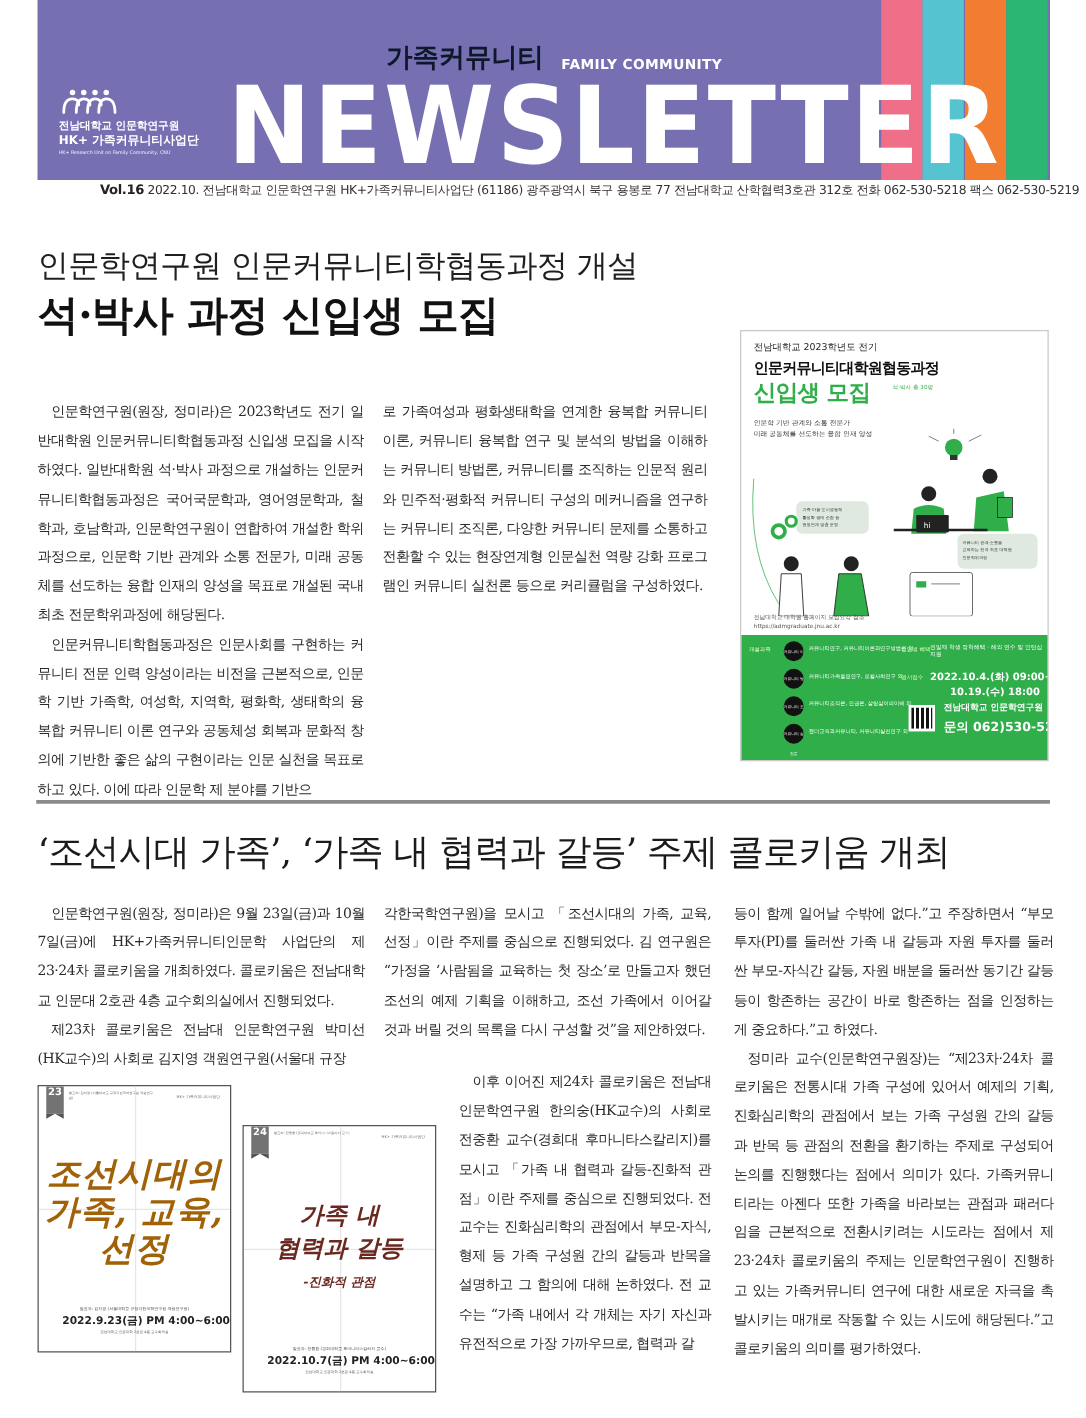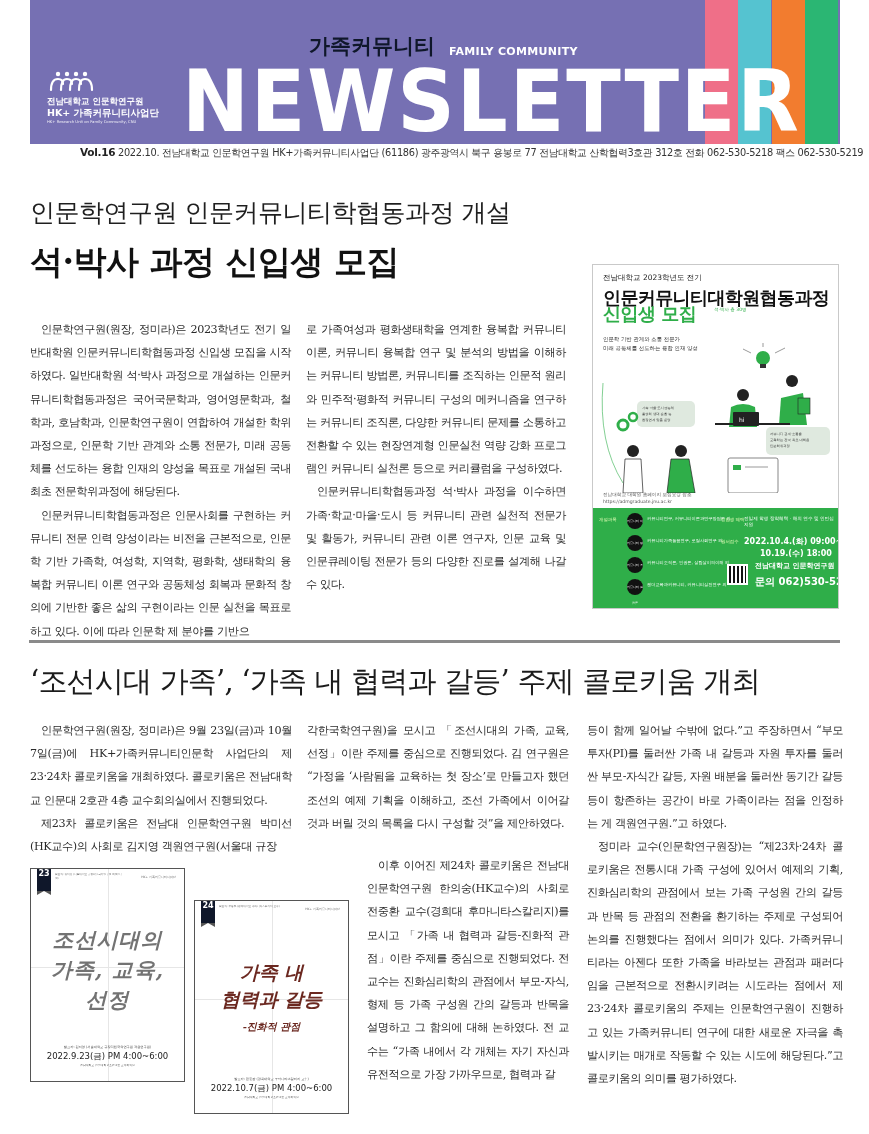--- a/index.html
+++ b/index.html
@@ -14,31 +14,31 @@
   .logo-l3 { font-size: 3.8px; line-height: 6px; white-space: nowrap; opacity: .9; }
   .kr-title { position: absolute; left: 309px; top: 32px; color: #0f172a; font-family: "DejaVu Sans", sans-serif; font-size: 21px; font-weight: bold; letter-spacing: 0px; }
   .fam-com { position: absolute; left: 449px; top: 45px; color: #fff; font-family: "DejaVu Sans", sans-serif; font-size: 11px; font-weight: bold; letter-spacing: .3px; }
   .newsletter { position: absolute; left: 182px; top: 56px; color: #fff; font-family: "DejaVu Sans", sans-serif; font-size: 86px; font-weight: bold; letter-spacing: 2px; line-height: 90px; transform: scaleX(0.93); transform-origin: left top; }
 
   .infoline { position: absolute; left: 80px; top: 146px; font-family: "DejaVu Sans", sans-serif; font-size: 9.8px; color: #333; white-space: nowrap; letter-spacing: -0.3px; }
   .infoline .vol { font-weight: bold; font-size: 10.5px; color: #222; }
 
   
   .a1-sub { position: absolute; left: 30px; top: 196px; font-size: 25px; color: #1f1f1f; letter-spacing: -0.5px; font-family: "DejaVu Serif", serif; }
-  .a1-title { position: absolute; left: 30px; top: 240px; font-size: 33px; font-weight: bold; color: #111; letter-spacing: -0.5px; font-family: "DejaVu Serif", serif; }
+  .a1-title { position: absolute; left: 30px; top: 230px; font-size: 33px; font-weight: bold; color: #111; letter-spacing: -0.5px; font-family: "DejaVu Serif", serif; }
 
   .col { position: absolute; font-size: 11.2px; line-height: 23.2px; color: #2a2a2a; text-align: justify; letter-spacing: -0.4px; }
   .col p { text-indent: 11px; }
   .a1-c1 { left: 30px; top: 318px; width: 261px; }
   .a1-c2 { left: 306px; top: 318px; width: 260px; }
 
   
   .poster1 { position: absolute; left: 592px; top: 264px; width: 247px; height: 345px; border: 1px solid #c9c9c9; background: #fff; overflow: hidden; font-family: "DejaVu Sans", sans-serif; }
   .p1-top1 { position: absolute; left: 10px; top: 8px; font-size: 7.5px; color: #222; }
-  .p1-top2 { position: absolute; left: 10px; top: 21px; font-size: 18px; font-weight: bold; color: #111; letter-spacing: -0.6px; white-space: nowrap; }
+  .p1-top2 { position: absolute; left: 10px; top: 21px; font-size: 12px; font-weight: bold; color: #111; letter-spacing: -0.6px; white-space: nowrap; }
   .p1-top3 { position: absolute; left: 10px; top: 37px; font-size: 18px; font-weight: bold; color: #2fae49; letter-spacing: -0.5px; }
   .p1-top3s { position: absolute; left: 121px; top: 42px; font-size: 4.5px; color: #2fae49; }
   .p1-desc { position: absolute; left: 10px; top: 70px; font-size: 5.4px; line-height: 9px; color: #333; }
   .p1-illu { position: absolute; left: 0; top: 78px; width: 247px; height: 150px; }
   .p1-url { position: absolute; left: 10px; top: 226px; font-size: 4.6px; line-height: 7px; color: #555; }
   .p1-green { position: absolute; left: 0; top: 243px; width: 247px; height: 102px; background: #2fae49; }
   .p1-g-lbl { position: absolute; font-size: 4.4px; color: #e7ffb8; }
   .p1-g-txt { position: absolute; font-size: 4.2px; color: #fff; line-height: 6px; white-space: nowrap; }
   .p1-dot { position: absolute; width: 16px; height: 16px; border-radius: 50%; background: #111; color: #fff; font-size: 3px; text-align: center; line-height: 16px; }
   .p1-date { position: absolute; left: 151px; font-size: 8px; color: #fff; font-weight: bold; white-space: nowrap; }
@@ -53,33 +53,33 @@
   
   .a2-title { position: absolute; left: 30px; top: 662px; font-size: 29px; color: #1b1b1b; letter-spacing: -0.8px; font-family: "DejaVu Serif", serif; white-space: nowrap; }
   .a2-c1 { left: 30px; top: 719px; width: 262px; }
   .a2-c2 { left: 307px; top: 719px; width: 262px; }
   .a2-c2b { left: 367px; top: 854px; width: 202px; }
   .a2-c3 { left: 587px; top: 719px; width: 256px; }
 
   .poster { position: absolute; top: 868px; width: 155px; height: 214px; border: 1px solid #555; background: #fff; overflow: hidden; font-family: "DejaVu Sans", sans-serif; }
   .poster.p2 { left: 30px; }
   .poster.p3 { left: 194px; margin-top: 32px; }
-  .pp-ribbon { position: absolute; left: 6px; top: 0; width: 14px; height: 22px; background: #0f172a; color: #fff; font-size: 8px; font-weight: bold; text-align: center; padding-top: 0; }
+  .pp-ribbon { position: absolute; left: 6px; top: 0; width: 14px; height: 22px; background: #737373; color: #fff; font-size: 8px; font-weight: bold; text-align: center; padding-top: 0; }
   .pp-ribbon::before { content: ""; position: absolute; left: 0; top: 4px; width: 14px; font-size: 2px; }
   .pp-ribbon::after { content: ""; position: absolute; left: 0; bottom: -4px; border-left: 7px solid #555; border-right: 7px solid #555; border-bottom: 4px solid transparent; }
   .pp-small { position: absolute; left: 24px; top: 4px; width: 70px; font-size: 2.6px; line-height: 4px; color: #666; }
   .pp-logo { position: absolute; right: 8px; top: 6px; font-size: 3px; color: #666; }
   .pp-cross-v { position: absolute; left: 77px; top: 0; width: 1px; height: 100%; background: #e6e6e6; }
   .pp-cross-h { position: absolute; left: 0; top: 98px; width: 100%; height: 1px; background: #e6e6e6; }
   .pp-main { position: absolute; left: 0; width: 100%; text-align: center; font-family: "DejaVu Serif", serif; font-weight: bold; font-style: italic; }
-  .p2 .pp-main { color: #737373; top: 56px; font-size: 21px; line-height: 30px; letter-spacing: 1px; }
+  .p2 .pp-main { color: #a16207; top: 56px; font-size: 27px; line-height: 30px; letter-spacing: 1px; }
   .p3 .pp-main { color: #6b2820; top: 58px; font-size: 19px; line-height: 27px; }
   .p3 .pp-main .sub { font-size: 10px; }
   .pp-info1 { position: absolute; left: 0; width: 100%; top: 176px; text-align: center; font-size: 3.2px; color: #444; }
-  .pp-date { position: absolute; left: 0; width: 100%; top: 182px; text-align: center; font-size: 8.5px; color: #222; white-space: nowrap; }
+  .pp-date { position: absolute; left: 0; width: 100%; top: 182px; text-align: right; font-size: 8.5px; color: #222; white-space: nowrap; font-weight: bold; }
   .pp-info2 { position: absolute; left: 0; width: 100%; top: 194px; text-align: center; font-size: 2.8px; color: #555; line-height: 5px; }
 </style>
 </head>
 <body>
 
 <div class="banner"></div>
 <div class="stripe" style="left:705px;background:#ef6f88;"></div>
 <div class="stripe" style="left:738px;background:#55c3d0;"></div>
 <div class="stripe" style="left:772px;background:#f27c2f;"></div>
 <div class="stripe" style="left:805px;background:#2bb673;"></div>
@@ -115,21 +115,20 @@
 
 <div class="a1-sub">인문학연구원 인문커뮤니티학협동과정 개설</div>
 <div class="a1-title">석·박사 과정 신입생 모집</div>
 
 <div class="col a1-c1">
   <p>인문학연구원(원장, 정미라)은 2023학년도 전기 일반대학원 인문커뮤니티학협동과정 신입생 모집을 시작하였다. 일반대학원 석·박사 과정으로 개설하는 인문커뮤니티학협동과정은 국어국문학과, 영어영문학과, 철학과, 호남학과, 인문학연구원이 연합하여 개설한 학위과정으로, 인문학 기반 관계와 소통 전문가, 미래 공동체를 선도하는 융합 인재의 양성을 목표로 개설된 국내 최초 전문학위과정에 해당된다.</p>
   <p>인문커뮤니티학협동과정은 인문사회를 구현하는 커뮤니티 전문 인력 양성이라는 비전을 근본적으로, 인문학 기반 가족학, 여성학, 지역학, 평화학, 생태학의 융복합 커뮤니티 이론 연구와 공동체성 회복과 문화적 창의에 기반한 좋은 삶의 구현이라는 인문 실천을 목표로 하고 있다. 이에 따라 인문학 제 분야를 기반으</p>
 </div>
 <div class="col a1-c2">
   <p style="text-indent:0">로 가족여성과 평화생태학을 연계한 융복합 커뮤니티 이론, 커뮤니티 융복합 연구 및 분석의 방법을 이해하는 커뮤니티 방법론, 커뮤니티를 조직하는 인문적 원리와 민주적·평화적 커뮤니티 구성의 메커니즘을 연구하는 커뮤니티 조직론, 다양한 커뮤니티 문제를 소통하고 전환할 수 있는 현장연계형 인문실천 역량 강화 프로그램인 커뮤니티 실천론 등으로 커리큘럼을 구성하였다.</p>
-  <p>인문커뮤니티학협동과정 석·박사 과정을 이수하면 가족·학교·마을·도시 등 커뮤니티 관련 실천적 전문가 및 활동가, 커뮤니티 관련 이론 연구자, 인문 교육 및 인문큐레이팅 전문가 등의 다양한 진로를 설계해 나갈 수 있다.</p>
 </div>
 
 <div class="poster1">
   <div class="p1-top1">전남대학교 2023학년도 전기</div>
   <div class="p1-top2">인문커뮤니티대학원협동과정</div>
   <div class="p1-top3">신입생 모집</div>
   <div class="p1-top3s">석·박사 총 30명</div>
   <div class="p1-desc">
     <div>인문학 기반 관계와 소통 전문가</div>
     <div>미래 공동체를 선도하는 융합 인재 양성</div>
@@ -211,21 +210,21 @@
   <p>인문학연구원(원장, 정미라)은 9월 23일(금)과 10월 7일(금)에 HK+가족커뮤니티인문학 사업단의 제23·24차 콜로키움을 개최하였다. 콜로키움은 전남대학교 인문대 2호관 4층 교수회의실에서 진행되었다.</p>
   <p>제23차 콜로키움은 전남대 인문학연구원 박미선(HK교수)의 사회로 김지영 객원연구원(서울대 규장</p>
 </div>
 <div class="col a2-c2">
   <p style="text-indent:0">각한국학연구원)을 모시고 「조선시대의 가족, 교육, 선정」이란 주제를 중심으로 진행되었다. 김 연구원은 “가정을 ‘사람됨을 교육하는 첫 장소’로 만들고자 했던 조선의 예제 기획을 이해하고, 조선 가족에서 이어갈 것과 버릴 것의 목록을 다시 구성할 것”을 제안하였다.</p>
 </div>
 <div class="col a2-c2b">
   <p>이후 이어진 제24차 콜로키움은 전남대 인문학연구원 한의숭(HK교수)의 사회로 전중환 교수(경희대 후마니타스칼리지)를 모시고 「가족 내 협력과 갈등-진화적 관점」이란 주제를 중심으로 진행되었다. 전 교수는 진화심리학의 관점에서 부모-자식, 형제 등 가족 구성원 간의 갈등과 반목을 설명하고 그 함의에 대해 논하였다. 전 교수는 “가족 내에서 각 개체는 자기 자신과 유전적으로 가장 가까우므로, 협력과 갈</p>
 </div>
 <div class="col a2-c3">
-  <p style="text-indent:0">등이 함께 일어날 수밖에 없다.”고 주장하면서 “부모투자(PI)를 둘러싼 가족 내 갈등과 자원 투자를 둘러싼 부모-자식간 갈등, 자원 배분을 둘러싼 동기간 갈등 등이 항존하는 공간이 바로 가족이라는 점을 인정하는 게 객원연구원.”고 하였다.</p>
+  <p style="text-indent:0">등이 함께 일어날 수밖에 없다.”고 주장하면서 “부모투자(PI)를 둘러싼 가족 내 갈등과 자원 투자를 둘러싼 부모-자식간 갈등, 자원 배분을 둘러싼 동기간 갈등 등이 항존하는 공간이 바로 항존하는 점을 인정하는 게 중요하다.”고 하였다.</p>
   <p>정미라 교수(인문학연구원장)는 “제23차·24차 콜로키움은 전통시대 가족 구성에 있어서 예제의 기획, 진화심리학의 관점에서 보는 가족 구성원 간의 갈등과 반목 등 관점의 전환을 환기하는 주제로 구성되어 논의를 진행했다는 점에서 의미가 있다. 가족커뮤니티라는 아젠다 또한 가족을 바라보는 관점과 패러다임을 근본적으로 전환시키려는 시도라는 점에서 제23·24차 콜로키움의 주제는 인문학연구원이 진행하고 있는 가족커뮤니티 연구에 대한 새로운 자극을 촉발시키는 매개로 작동할 수 있는 시도에 해당된다.”고 콜로키움의 의미를 평가하였다.</p>
 </div>
 
 <div class="poster p2">
   <div class="pp-cross-v"></div>
   <div class="pp-cross-h"></div>
   <div class="pp-ribbon">23</div>
   <div class="pp-small">발표자: 김지영 (서울대학교 규장각한국학연구원 객원연구원)</div>
   <div class="pp-logo">HK+ 가족커뮤니티사업단</div>
   <div class="pp-main">

